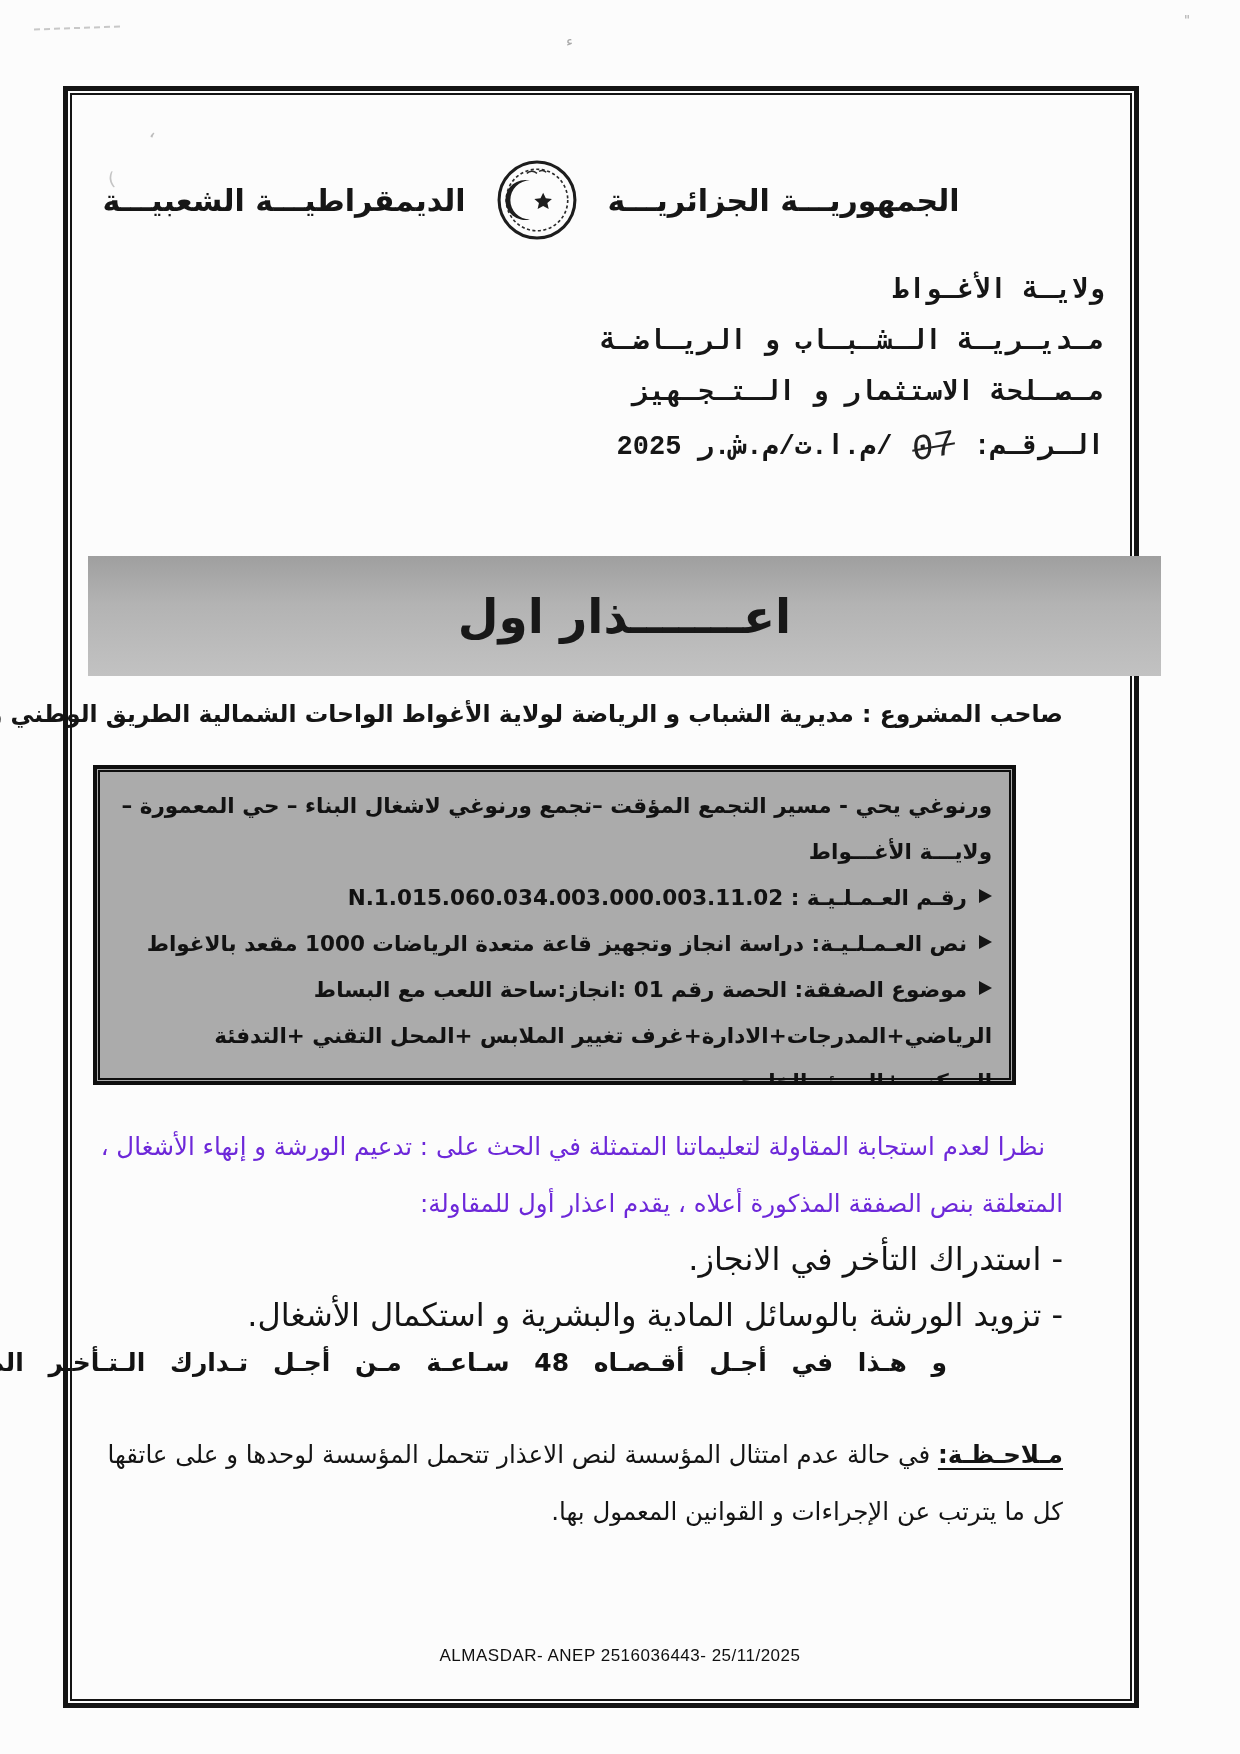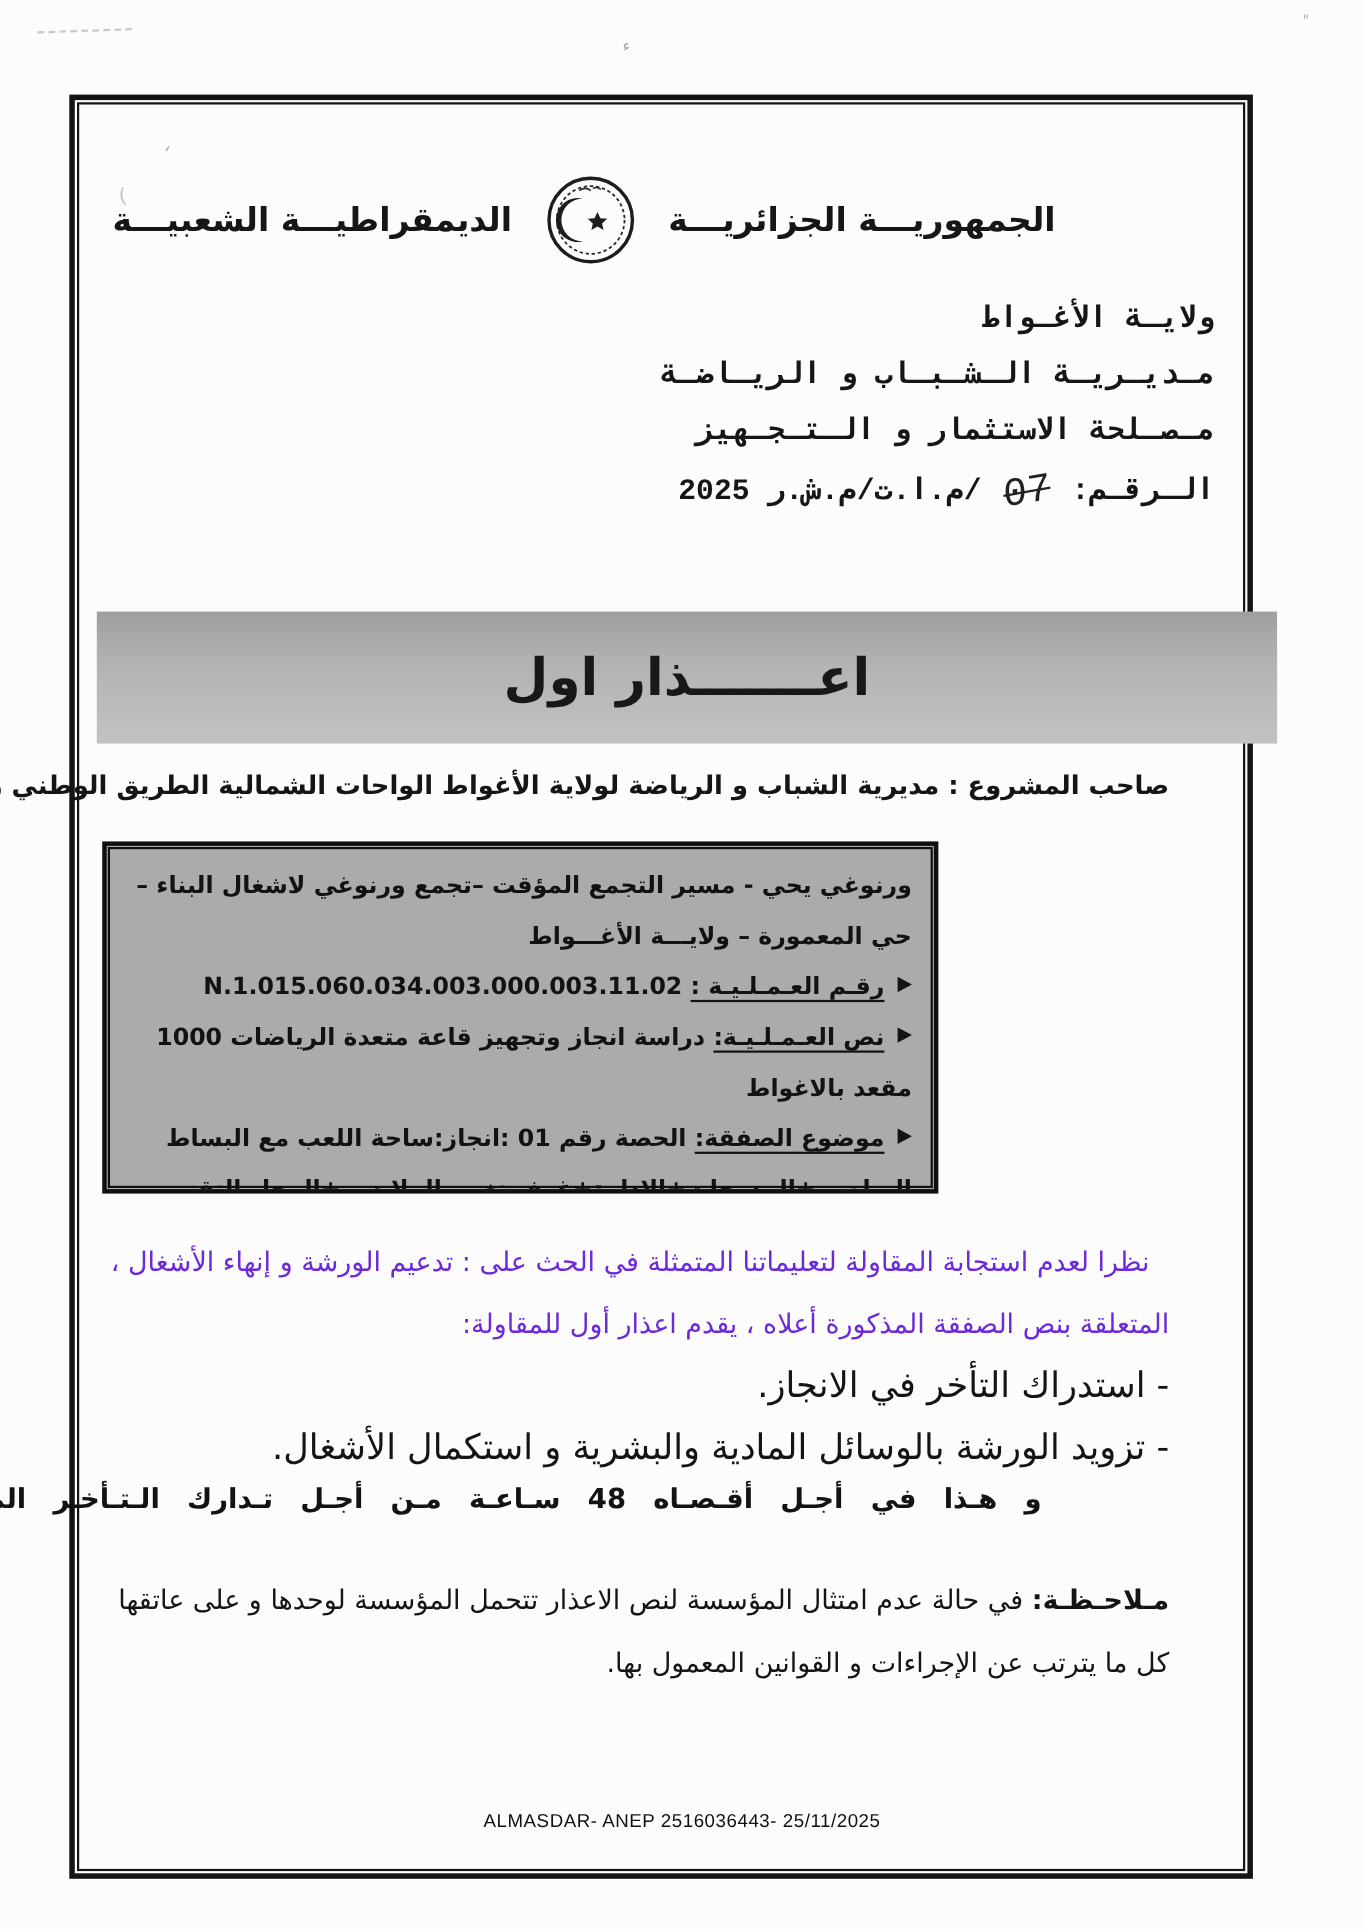--- a/index.html
+++ b/index.html
@@ -46,53 +46,53 @@
   }
   .banner-title { font-size:47px; font-weight:700; color:#181818; letter-spacing:1px; }
   
   .project-line {
     position:absolute; top:700px; right:177px; width:900px;
     direction:rtl; text-align:right; font-size:23.5px; font-weight:700; color:#151515;
     white-space:nowrap;
   }
   
   .graybox {
-    position:absolute; top:765px; left:93px; width:760px; height:320px;
+    position:absolute; top:765px; left:93px; width:923px; height:320px;
     border:4px solid #0f0f0f; background:#ababab; overflow:hidden;
     padding:14px 20px 8px 16px; direction:rtl; text-align:right;
     font-size:21.5px; font-weight:700; line-height:46px; color:#121212;
   }
   .graybox::before { content:""; position:absolute; inset:1px; border:2px solid #0f0f0f; pointer-events:none; }
   .arrow {
     display:inline-block; width:0; height:0;
     border-right:13px solid #141414; border-top:7px solid transparent; border-bottom:7px solid transparent;
     transform:scaleX(-1); margin-left:12px; vertical-align:2px;
   }
-  .u { text-decoration:underline; text-underline-offset:5px; text-decoration-thickness:2px; }
+  .u { text-underline-offset:5px; text-decoration-thickness:2px; }
   .val-ltr { direction:ltr; unicode-bidi:embed; }
   
   .para1 {
     position:absolute; top:1118px; right:177px; width:968px;
     direction:rtl; text-align:right; font-size:24.5px; line-height:57px;
     text-indent:18px; color:#6d28d9;
   }
   .bullet-line {
     position:absolute; right:177px; direction:rtl; text-align:left;
     font-size:32px; color:#141414; white-space:nowrap;
   }
   .b1 { top:1240px; } .b2 { top:1296px; }
   .deadline {
     position:absolute; top:1348px; right:293px; direction:rtl; text-align:right;
     font-size:25px; font-weight:700; word-spacing:16px; color:#131313; white-space:nowrap;
   }
   .note {
     position:absolute; top:1426px; right:177px; width:968px;
     direction:rtl; text-align:right; font-size:24.5px; line-height:57px; color:#141414;
   }
-  .note-label { font-weight:700; text-underline-offset:5px; text-decoration-thickness:2px; }
+  .note-label { font-weight:700; text-decoration:underline; text-underline-offset:5px; text-decoration-thickness:2px; }
   .footer-line {
     position:absolute; top:1646px; left:0; width:100%;
     text-align:center; font-family:"Liberation Sans", sans-serif;
     font-size:17px; color:#101010; letter-spacing:0.5px;
   }
   
   .dash-tl { position:absolute; top:27px; left:34px; width:86px; border-top:2px dashed #c8c8c8; transform:rotate(-2deg); }
   .speck { position:absolute; color:#a9a9a9; font-size:15px; }
   .s1 { top:32px; left:566px; }
   .s2 { top:12px; left:1184px; font-size:13px; }

